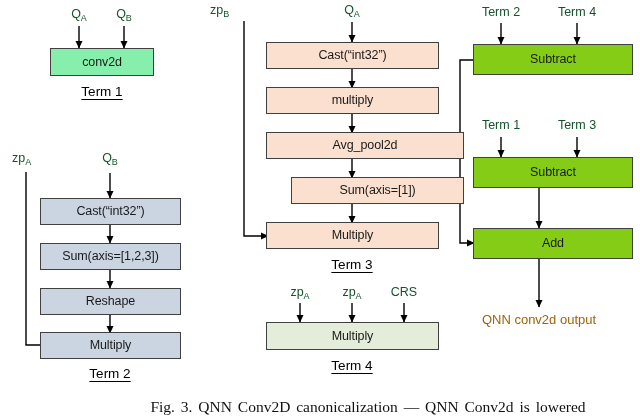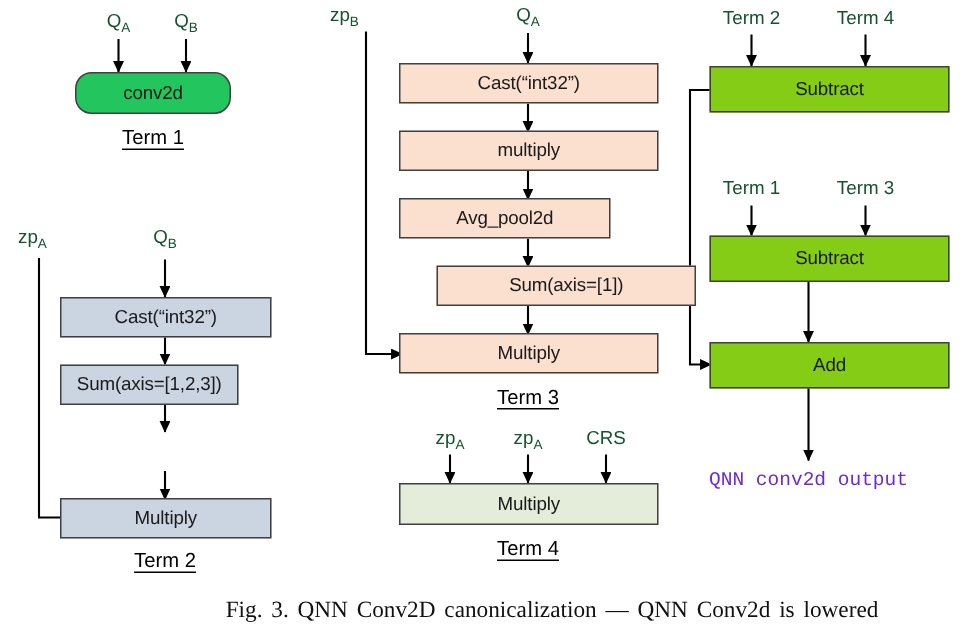--- a/index.html
+++ b/index.html
@@ -35,21 +35,21 @@
     border: 1.6px solid #404040;
     display: flex;
     align-items: center;
     justify-content: center;
     font-size: 12.5px;
     line-height: 1;
     color: #1a1a1a;
     white-space: nowrap;
     letter-spacing: -0.1px;
   }
-  .box.yellow { background: #22c55e; border-radius: 11px; }
+  .box.yellow { background: #86efac; }
   .box.blue   { background: #cbd5e2; }
   .box.peach  { background: #fbe0cf; }
   .box.green  { background: #e3edda; }
   .box.gray   { background: #84cc16; }
 
   
   .lbl {
     position: absolute;
     font-size: 12.5px;
     line-height: 1;
@@ -72,22 +72,21 @@
     text-underline-offset: 2.5px;
     transform: translateX(-50%);
     color: #000;
   }
   .output-label {
     position: absolute;
     font-size: 13px;
     line-height: 1;
     white-space: nowrap;
     transform: translateX(-50%);
-    color: #6d28d9;
-    font-family: Liberation Mono, monospace;
+    color: #a16207;
   }
   
   .figcaption {
     position: absolute;
     left: 0;
     top: 398px;
     width: 640px;
     height: 18px;
     overflow: hidden;
     font-family: "Liberation Serif", serif;
@@ -164,33 +163,34 @@
   <div class="box yellow" style="left:50px; top:48px; width:104px; height:28px;">conv2d</div>
   <div class="term-caption" style="left:102px; top:85px;">Term 1</div>
 
   <div class="lbl" style="left:12px; top:152px;">
     <span>zp</span><sub>A</sub>
   </div>
   <div class="lbl center" style="left:110px; top:152px;">
     <span>Q</span><sub>B</sub>
   </div>
   <div class="box blue" style="left:40px; top:198px; width:141px; height:27px;">Cast(“int32”)</div>
-  <div class="box blue" style="left:40px; top:243px; width:119px; height:27px;">Sum(axis=[1,2,3])</div>
+  <div class="box blue" style="left:40px; top:243px; width:141px; height:27px;">Sum(axis=[1,2,3])</div>
+  <div class="box blue" style="left:40px; top:288px; width:141px; height:27px;">Reshape</div>
   <div class="box blue" style="left:40px; top:332px; width:141px; height:27px;">Multiply</div>
   <div class="term-caption" style="left:110px; top:367px;">Term 2</div>
 
-  <div class="lbl" style="left:220px; top:4px;">
+  <div class="lbl" style="left:210px; top:4px;">
     <span>zp</span><sub>B</sub>
   </div>
   <div class="lbl center" style="left:352px; top:4px;">
     <span>Q</span><sub>A</sub>
   </div>
   <div class="box peach" style="left:266px; top:42px; width:173px; height:27px;">Cast(“int32”)</div>
   <div class="box peach" style="left:266px; top:87px; width:173px; height:27px;">multiply</div>
-  <div class="box peach" style="left:266px; top:132px; width:141px; height:27px;">Avg_pool2d</div>
+  <div class="box peach" style="left:266px; top:132px; width:198px; height:27px;">Avg_pool2d</div>
   <div class="box peach" style="left:266px; top:177px; width:173px; height:27px;margin-left:25px;">Sum(axis=[1])</div>
   <div class="box peach" style="left:266px; top:222px; width:173px; height:27px;">Multiply</div>
   <div class="term-caption" style="left:352px; top:258px;">Term 3</div>
 
   <div class="lbl center" style="left:300px; top:286px;">
     <span>zp</span><sub>A</sub>
   </div>
   <div class="lbl center" style="left:352px; top:286px;">
     <span>zp</span><sub>A</sub>
   </div>

